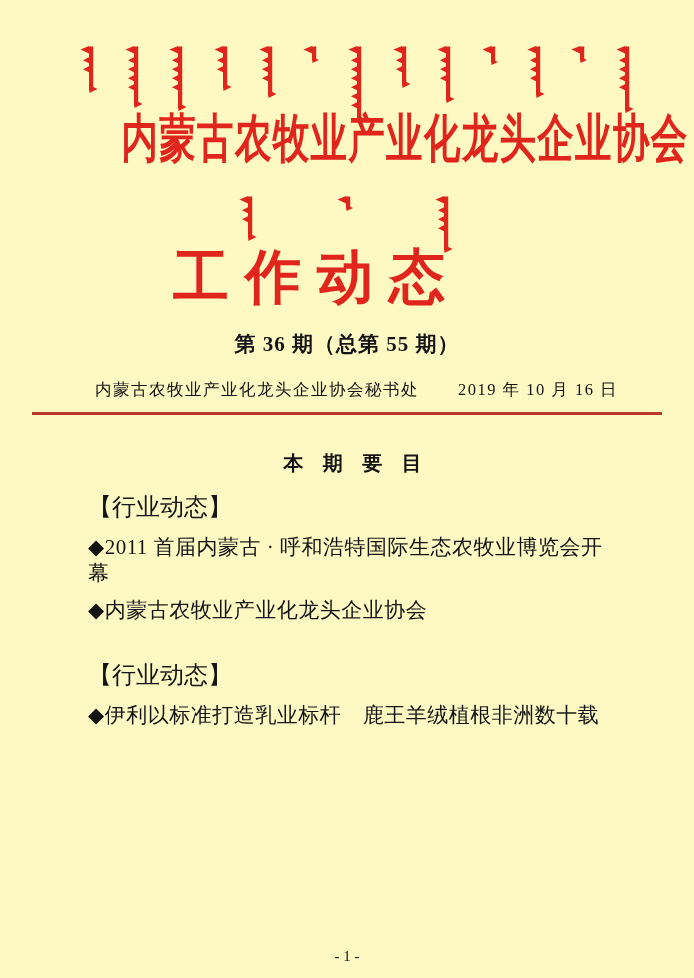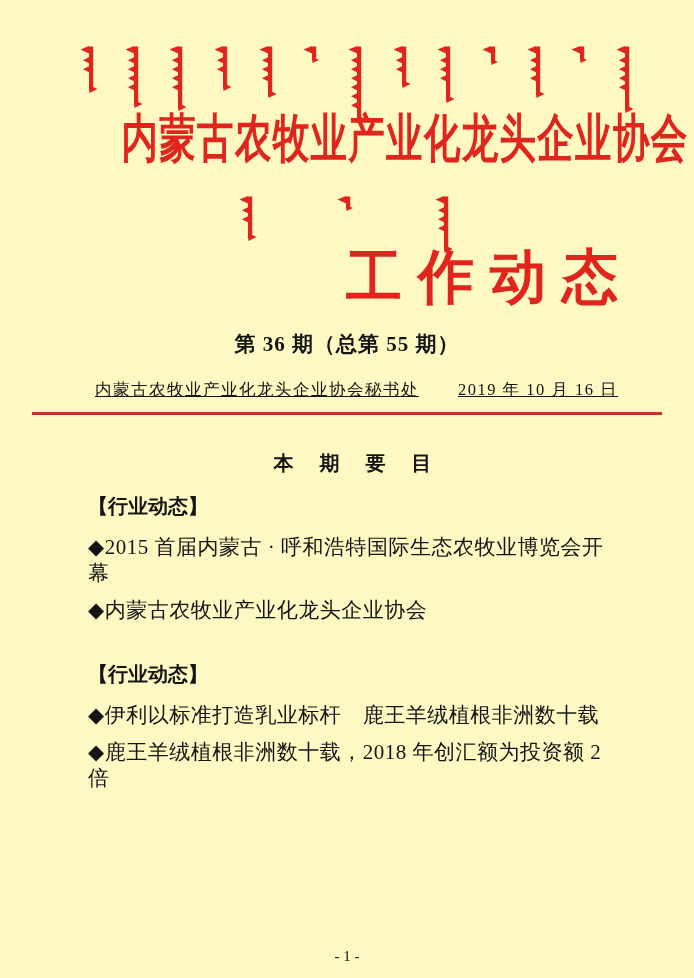--- a/index.html
+++ b/index.html
@@ -25,55 +25,55 @@
 
   
   .org-title{position:absolute;top:106px;left:0;width:694px;text-align:center;white-space:nowrap;}
   .org-title span{
     display:inline-block;color:var(--red);font-weight:700;
     font-size:52px;letter-spacing:2px;line-height:1.25;
     transform:scaleX(0.70);transform-origin:center top;white-space:nowrap;
   }
 
   
-  .doc-title{position:absolute;top:246px;left:0;width:634px;text-align:right;}
+  .doc-title{position:absolute;top:246px;left:0;width:634px;text-align:center;}
   .doc-title span{
     display:inline-block;color:var(--red);font-weight:700;
     font-size:56px;letter-spacing:16px;line-height:1.1;
     transform:scaleY(1.05);transform-origin:center top;white-space:nowrap;
   }
 
   
   .issue-line{
     position:absolute;top:330px;left:0;width:694px;text-align:center;
     font-size:21px;font-weight:700;letter-spacing:1px;color:var(--ink);
   }
 
   
   .pub-row{
     position:absolute;top:379px;left:95px;right:76px;
     display:flex;justify-content:space-between;align-items:flex-start;
-    font-size:16.5px;letter-spacing:1.5px;color:var(--ink);text-decoration:underline;
+    font-size:16.5px;letter-spacing:1.5px;color:var(--ink);
   }
 
   
   .red-rule{position:absolute;top:412px;left:32px;width:630px;height:3px;background:var(--rule);}
 
   
   .toc{position:absolute;top:450px;left:88px;right:70px;}
   .toc-heading{
     text-align:center;
-    font-family:Liberation Mono, monospace;
+    font-family:Liberation Sans, sans-serif;
     font-weight:700;font-size:20px;letter-spacing:7px;
     margin-bottom:16px;color:var(--ink);
   }
   .toc-section{margin-bottom:38px;}
   .toc-label{
     font-family:"Liberation Sans","DejaVu Sans",sans-serif;
-    font-weight:700;font-size:20px;line-height:27px;
+    font-weight:400;font-size:24px;line-height:27px;
     margin-bottom:14px;color:var(--ink);
   }
   .toc-item{
     font-size:21px;line-height:26px;letter-spacing:0.5px;
     margin-bottom:11px;color:var(--ink);
   }
 
   
   .footer{
     position:absolute;bottom:13px;left:0;width:694px;text-align:center;
@@ -256,26 +256,25 @@
     <span>2019 年 10 月 16 日</span>
   </div>
 
   <div class="red-rule"></div>
 
   <div class="toc">
     <div class="toc-heading">本 期 要 目</div>
     <div id="toc-sections">
         <div class="toc-section">
           <div class="toc-label">【行业动态】</div>
-          <div class="toc-item">◆2015 首届内蒙古 · 呼和浩特国际生态农牧业博览会开幕</div>
+          <div class="toc-item">◆2011 首届内蒙古 · 呼和浩特国际生态农牧业博览会开幕</div>
           <div class="toc-item">◆内蒙古农牧业产业化龙头企业协会</div>
         </div>
         <div class="toc-section">
           <div class="toc-label">【行业动态】</div>
           <div class="toc-item">◆伊利以标准打造乳业标杆　鹿王羊绒植根非洲数十载</div>
-          <div class="toc-item">◆鹿王羊绒植根非洲数十载，2018 年创汇额为投资额 2 倍</div>
         </div>
       </div>
   </div>
 
   <div class="footer">- 1 -</div>
 
 </div>
 
 </body></html>

